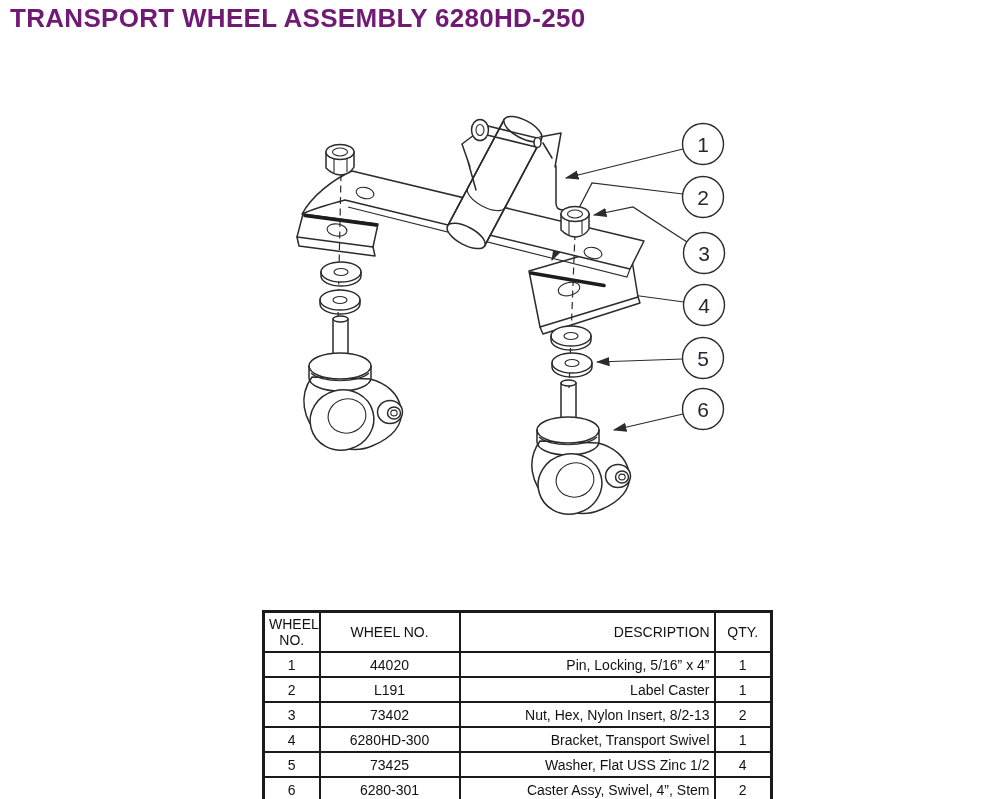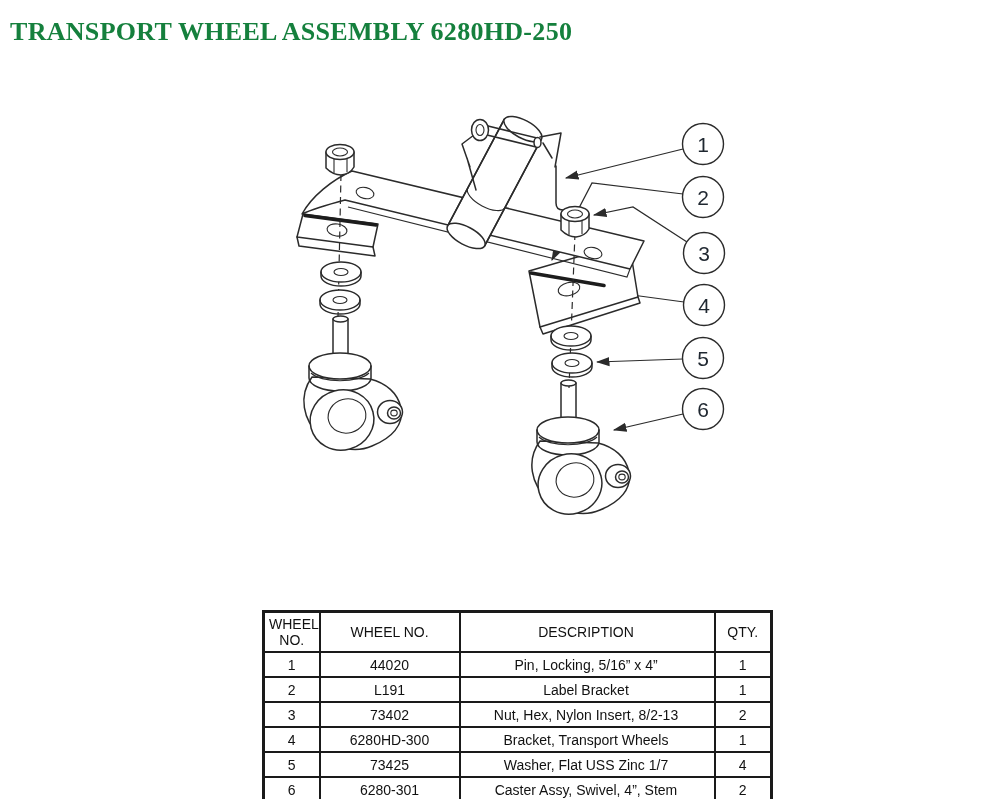--- a/index.html
+++ b/index.html
@@ -1,40 +1,40 @@
 <!DOCTYPE html>
 <html><head>
 <meta charset="utf-8">
 <style>
   html,body{margin:0;padding:0;background:#fff;}
   body{width:996px;height:799px;position:relative;overflow:hidden;
        font-family:"Liberation Sans",sans-serif;color:#161616;}
-  .page-title{position:absolute;left:10px;top:17px;margin:0;
-       font-size:26px;font-weight:bold;letter-spacing:.3px;color:#15803d;
-       font-family:Liberation Serif, serif;white-space:nowrap;}
+  .page-title{position:absolute;left:10px;top:3px;margin:0;
+       font-size:26px;font-weight:bold;letter-spacing:.3px;color:#701a75;
+       font-family:Liberation Sans, sans-serif;white-space:nowrap;}
   svg.diagram{position:absolute;left:0;top:0;}
   .ln{fill:none;stroke:#2b2b2b;stroke-width:1.5;stroke-linejoin:round;stroke-linecap:round;}
   .shape{fill:#ffffff;stroke:#2b2b2b;stroke-width:1.5;stroke-linejoin:round;}
   .thin{fill:none;stroke:#2b2b2b;stroke-width:1.1;}
   .heavy{fill:none;stroke:#1c1c1c;stroke-width:3.6;stroke-linecap:round;}
   .dash{fill:none;stroke:#2b2b2b;stroke-width:1.2;stroke-dasharray:7 4.5;}
   .leader{fill:none;stroke:#2b2b2b;stroke-width:1.25;}
   .callout-circle{fill:#ffffff;stroke:#2b2b2b;stroke-width:1.4;}
   .callout-num{font-family:"Liberation Sans",sans-serif;font-size:21px;fill:#1f2730;
        text-anchor:middle;}
   table.parts{position:absolute;left:262px;top:610px;width:508px;
        border-collapse:collapse;table-layout:fixed;
        font-family:"Liberation Sans",sans-serif;font-size:14px;color:#111;
        border:3px solid #1a1a1a;border-bottom-width:4px;}
   table.parts th,table.parts td{border:2px solid #1a1a1a;padding:0 4px;
        text-align:center;vertical-align:middle;font-weight:normal;
        overflow:hidden;white-space:nowrap;}
   table.parts thead th{height:38px;line-height:1.15;white-space:pre-line;}
   table.parts tbody td{height:23px;}
-  table.parts .desc{text-align:center;padding-left:2px;}
+  table.parts .desc{text-align:right;padding-left:2px;}
   .c0{width:56px}.c1{width:140px}.c2{width:255px}.c3{width:57px}
 </style>
 </head>
 <body>
 
 <h1 class="page-title">TRANSPORT WHEEL ASSEMBLY 6280HD-250</h1>
 
 <svg class="diagram" width="996" height="799" viewBox="0 0 996 799">
   <defs>
     <marker id="arr" orient="auto" markerWidth="11" markerHeight="9" refX="10" refY="4.5">
@@ -198,39 +198,39 @@
   <tbody>
     <tr>
       <td>1</td>
       <td>44020</td>
       <td class="desc">Pin, Locking, 5/16” x 4”</td>
       <td>1</td>
     </tr>
     <tr>
       <td>2</td>
       <td>L191</td>
-      <td class="desc">Label Bracket</td>
+      <td class="desc">Label Caster</td>
       <td>1</td>
     </tr>
     <tr>
       <td>3</td>
       <td>73402</td>
       <td class="desc">Nut, Hex, Nylon Insert, 8/2-13</td>
       <td>2</td>
     </tr>
     <tr>
       <td>4</td>
       <td>6280HD-300</td>
-      <td class="desc">Bracket, Transport Wheels</td>
+      <td class="desc">Bracket, Transport Swivel</td>
       <td>1</td>
     </tr>
     <tr>
       <td>5</td>
       <td>73425</td>
-      <td class="desc">Washer, Flat USS Zinc 1/7</td>
+      <td class="desc">Washer, Flat USS Zinc 1/2</td>
       <td>4</td>
     </tr>
     <tr>
       <td>6</td>
       <td>6280-301</td>
       <td class="desc">Caster Assy, Swivel, 4”, Stem</td>
       <td>2</td>
     </tr>
   </tbody>
 </table>

